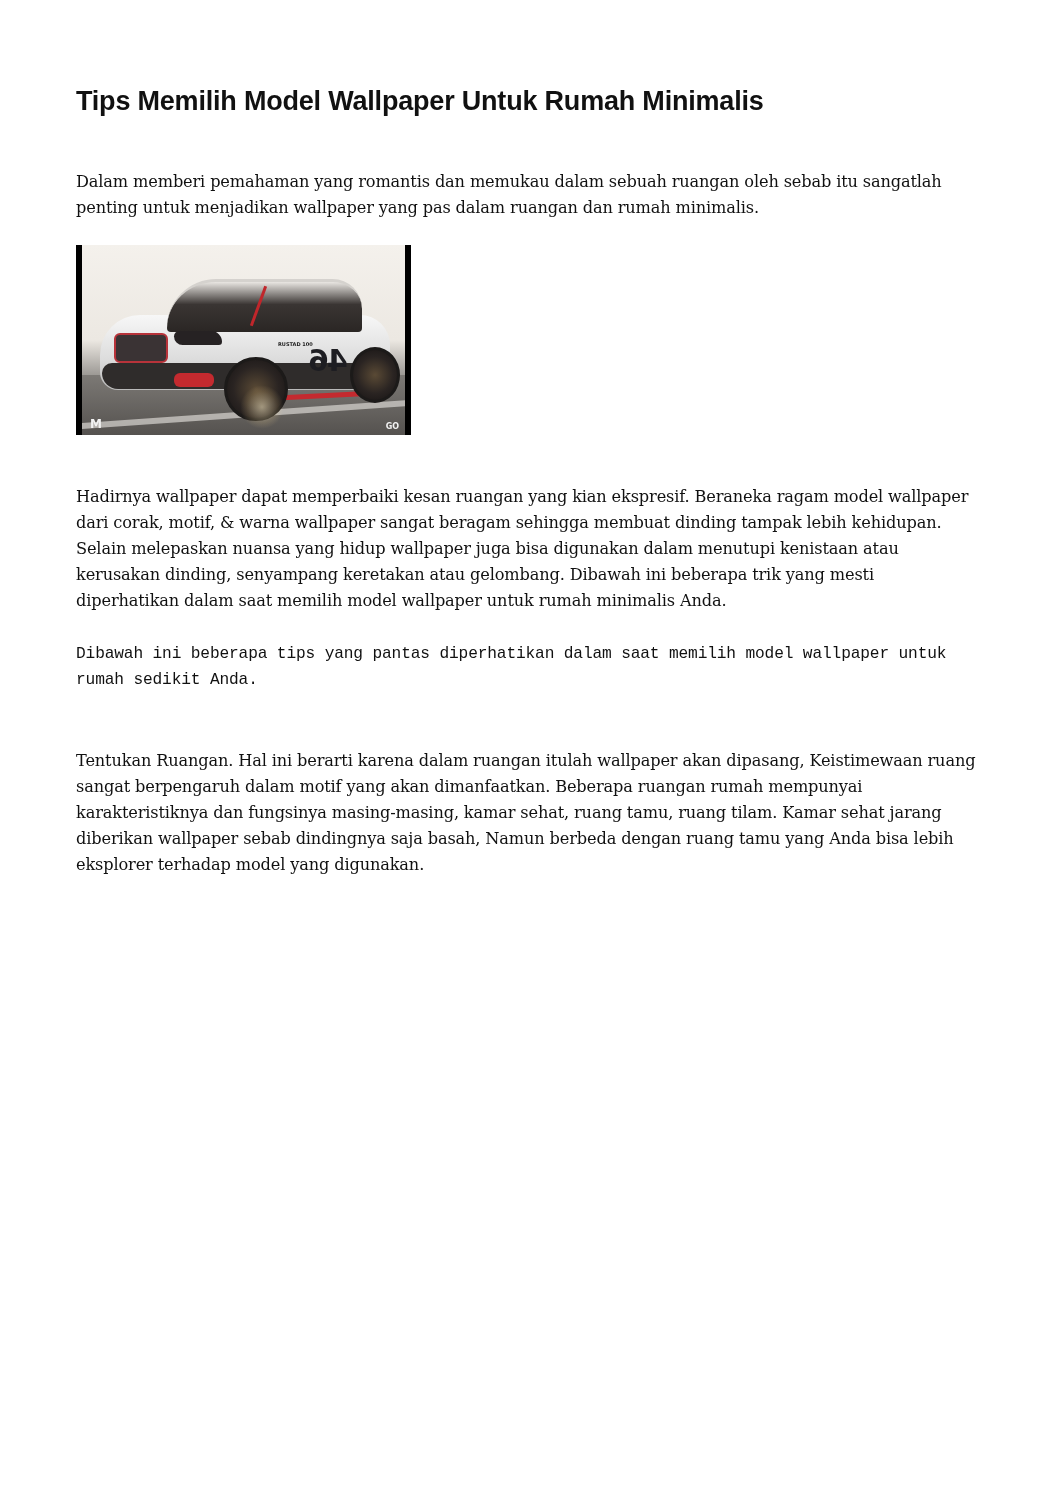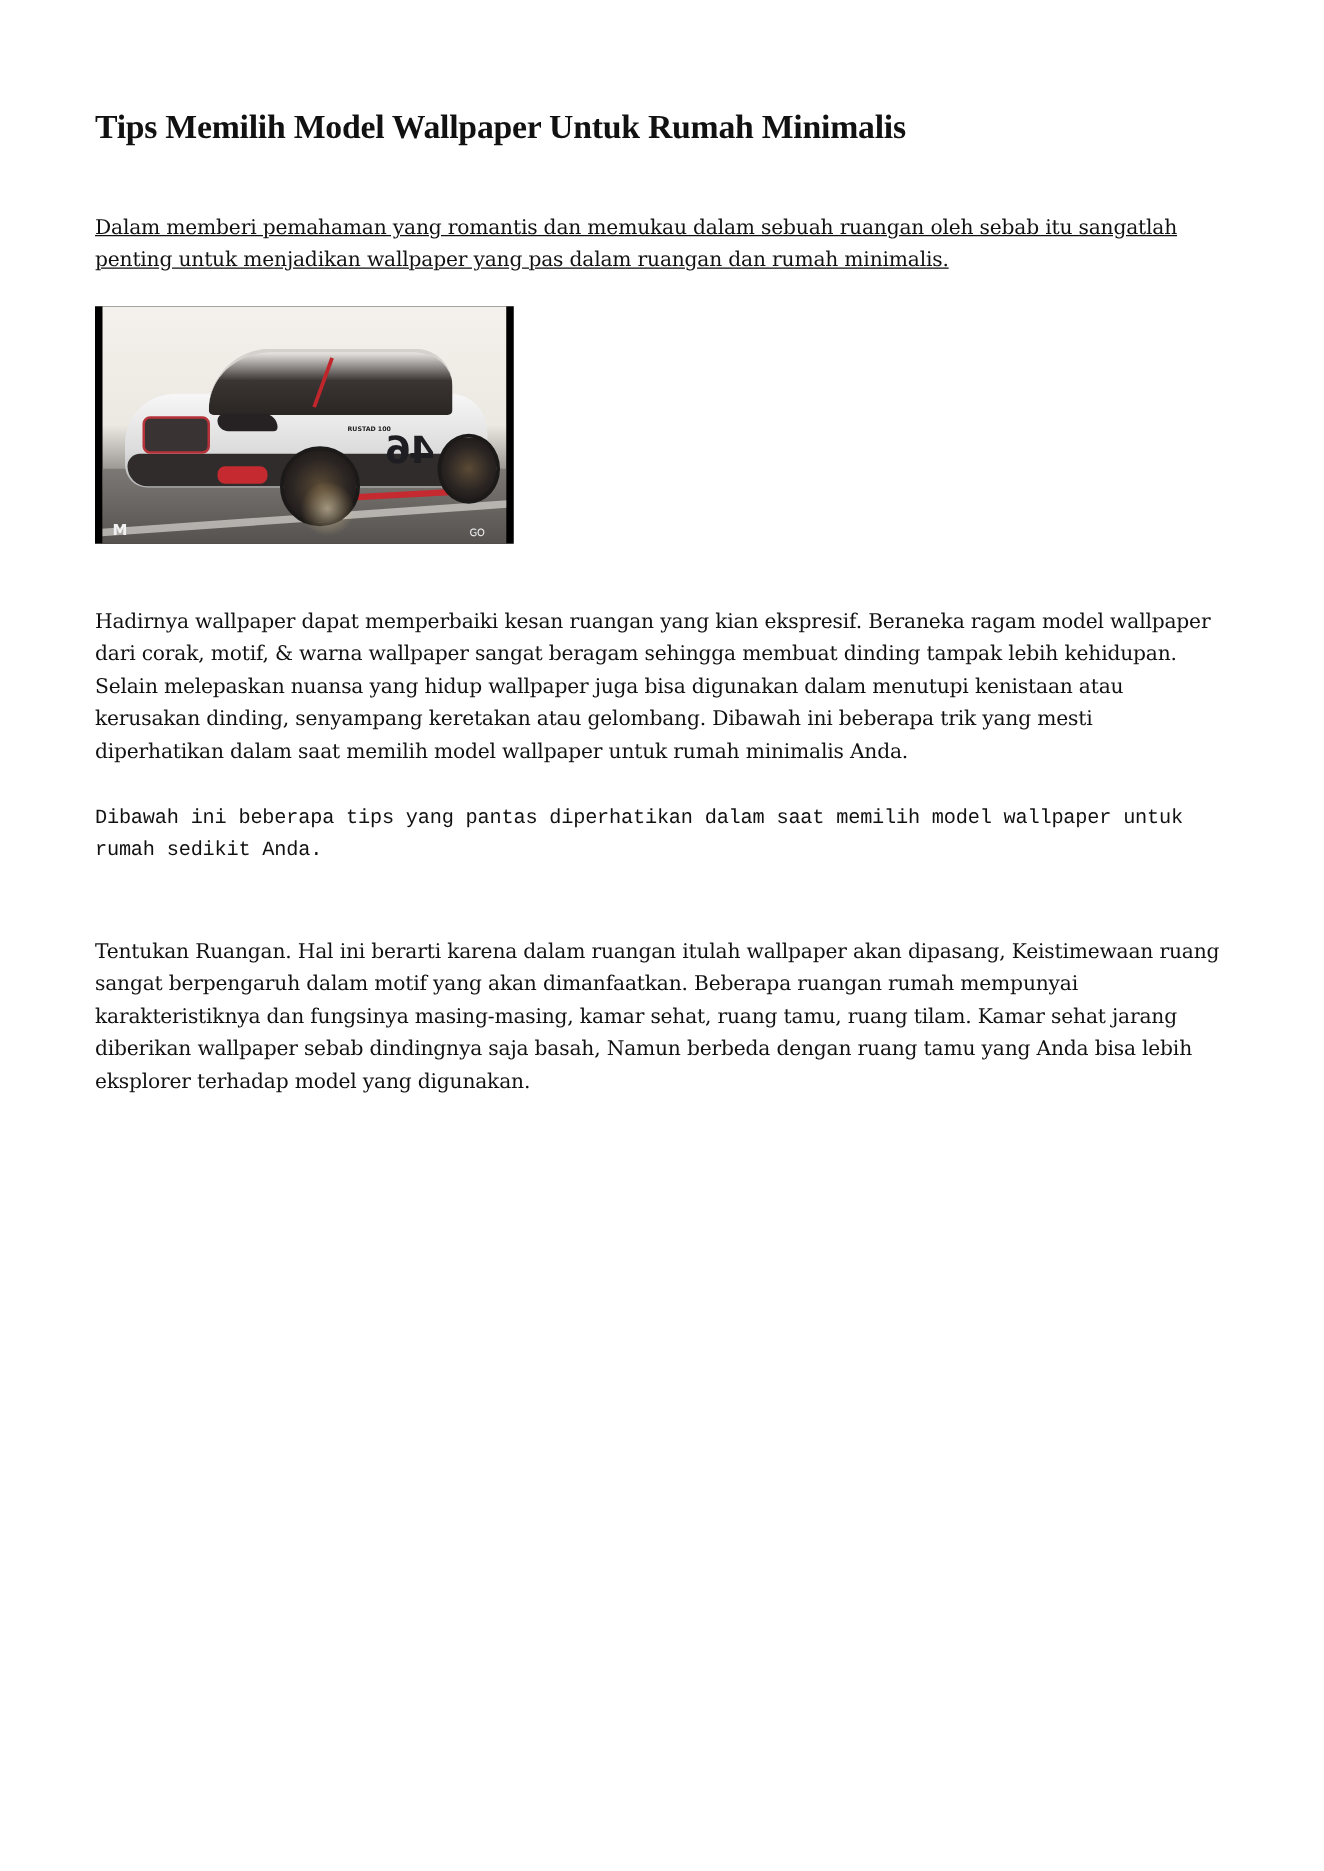--- a/index.html
+++ b/index.html
@@ -11,42 +11,42 @@
       font-family: "DejaVu Serif", serif;
       color: #111111;
     }
     .page {
       position: absolute;
       left: 76px;
       top: 0;
       width: 910px;
     }
     h1 {
-      font-family: Liberation Serif, serif;
+      font-family: Liberation Sans, sans-serif;
       font-weight: bold;
       font-size: 27px;
       line-height: 34px;
       margin: 0;
       position: absolute;
       top: 84px;
       left: 0;
       white-space: nowrap;
       letter-spacing: -0.2px;
     }
     p {
       font-family: "DejaVu Serif", serif;
       font-size: 16.2px;
       line-height: 26px;
       margin: 0;
       position: absolute;
       left: 0;
       width: 905px;
       letter-spacing: -0.15px;
     }
-    #p1 { top: 169px; text-decoration: underline; }
+    #p1 { top: 169px; }
     #p2 { top: 484px; }
     #p3 { top: 641px; font-family: Liberation Mono, monospace; }
     #p4 { top: 748px; }
 
     .hero {
       position: absolute;
       left: 0;
       top: 245px;
       width: 335px;
       height: 190px;
@@ -119,22 +119,22 @@
       position: absolute; left: 196px; top: 96px;
       font-family: "DejaVu Sans", sans-serif; font-size: 5px; font-weight: bold;
       color: #222; white-space: nowrap;
     }
     .hero-logo-left {
       position: absolute; left: 8px; bottom: 4px;
       font-family: "DejaVu Sans", sans-serif; font-size: 12px; font-weight: bold;
       color: #f2f2f2;
     }
     .hero-logo-right {
-      position: absolute; right: 17px; bottom: 4px;
-      font-family: "DejaVu Sans", sans-serif; font-size: 8px; font-weight: normal;
+      position: absolute; right: 6px; bottom: 4px;
+      font-family: "DejaVu Sans", sans-serif; font-size: 8px; font-weight: bold;
       color: #f2f2f2; white-space: nowrap;
     }
     .flare {
       position: absolute; left: 158px; top: 140px; width: 44px; height: 44px;
       border-radius: 50%;
       background: radial-gradient(circle, rgba(255,240,200,0.55) 0%, rgba(255,220,150,0.15) 50%, rgba(255,255,255,0) 70%);
     }
   </style>
 </head>
 <body>

